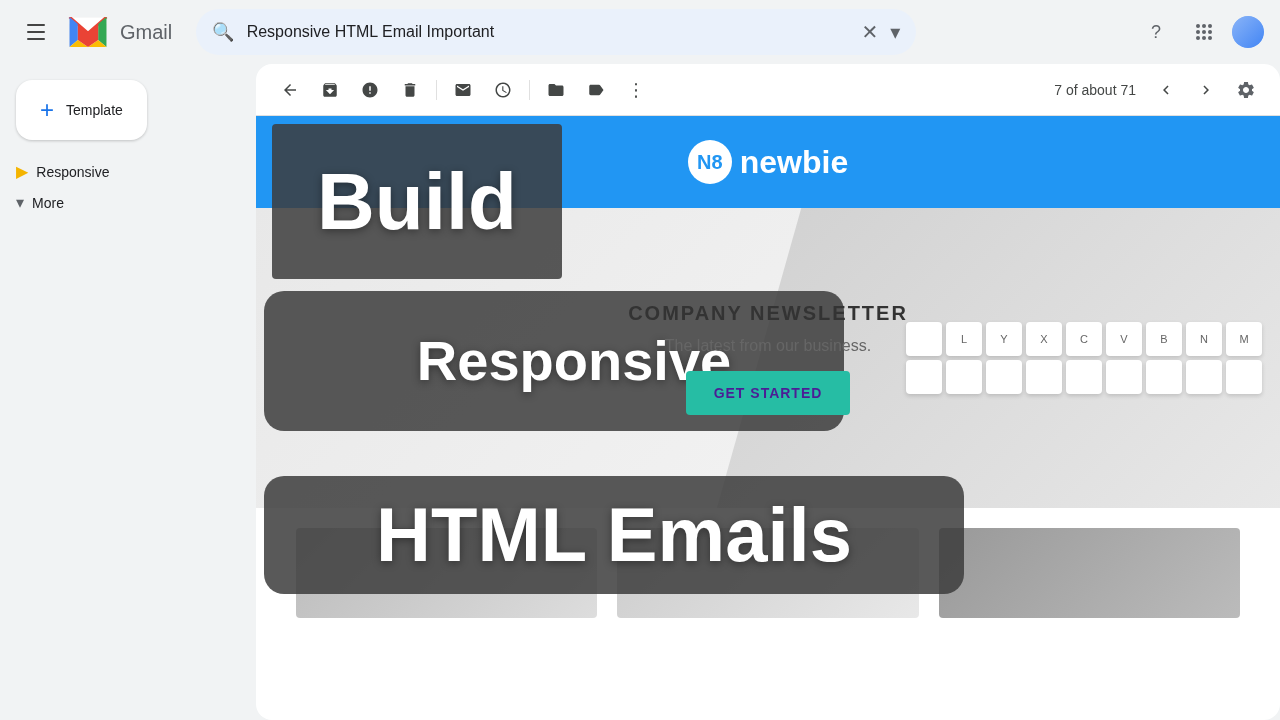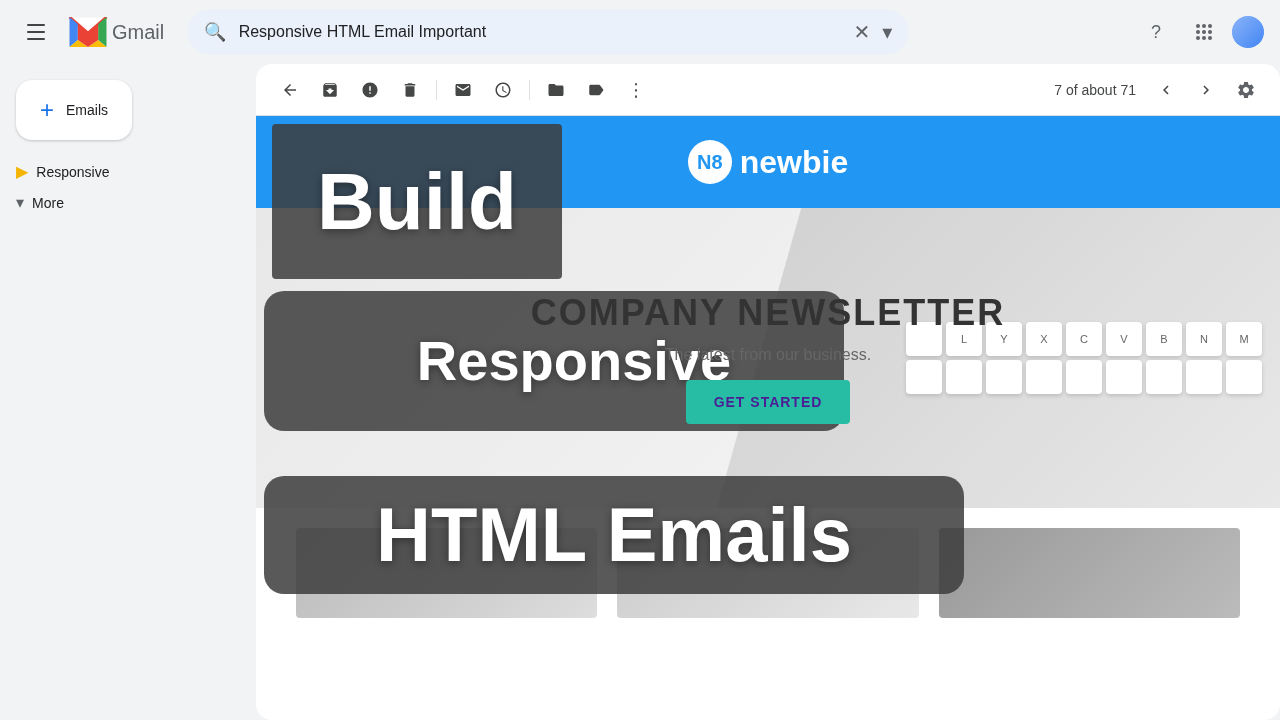--- a/index.html
+++ b/index.html
@@ -13,21 +13,21 @@
       height: 64px;
       padding: 0 16px;
       gap: 8px;
     }
     .hamburger-btn {
       width: 40px; height: 40px;
       display: flex; flex-direction: column; justify-content: center; align-items: center; gap: 5px;
       cursor: pointer; border-radius: 50%; border: none; background: transparent;
     }
     .hamburger-line { width: 18px; height: 2px; background: #444; border-radius: 1px; }
-    .gmail-logo { display: flex; align-items: center; gap: 0; margin-left: 4px; }
+    .gmail-logo { display: flex; align-items: center; gap: 8px; margin-left: 4px; }
     .search-bar {
       flex: 1;
       max-width: 720px;
       display: flex;
       align-items: center;
       background: #eaf1fb;
       border-radius: 24px;
       padding: 8px 16px;
       height: 46px;
       gap: 12px;
@@ -160,21 +160,21 @@
       background: white;
       border-radius: 4px;
       box-shadow: 0 2px 4px rgba(0,0,0,0.15);
       display: flex; align-items: center; justify-content: center;
       font-size: 11px; color: #666;
     }
     .newsletter-content {
       position: relative; z-index: 2; text-align: center;
     }
     .newsletter-title {
-      font-size: 36px; font-weight: 800; color: #333; letter-spacing: 2px;
+      font-size: 20px; font-weight: 800; color: #333; letter-spacing: 2px;
       text-transform: uppercase; margin-bottom: 12px;
     }
     .newsletter-subtitle { font-size: 16px; color: #666; margin-bottom: 16px; }
     .get-started-btn {
       background: #26BDA4; color: #4c1d95; border: none; border-radius: 4px;
       padding: 14px 28px; font-size: 14px; font-weight: 700; cursor: pointer;
       letter-spacing: 1px; text-transform: uppercase;
     }
 
     .bottom-thumbnails {
@@ -281,21 +281,21 @@
       <div style="width:32px;height:32px;border-radius:50%;background:linear-gradient(135deg,#8ab4f8,#4285F4);"></div>
     </div>
   </div>
 </div>
 
 <div class="main-layout">
 
   <div class="sidebar">
     <button class="compose-btn">
       <span class="compose-plus">+</span>
-      <span>Emails</span>
+      <span>Template</span>
     </button>
 
     <div class="important-tag">
       <span class="important-arrow">▶</span>
       <span>Responsive</span>
     </div>
 
     <div class="more-row">
       <span class="more-chevron">▾</span>
       <span>More</span>

